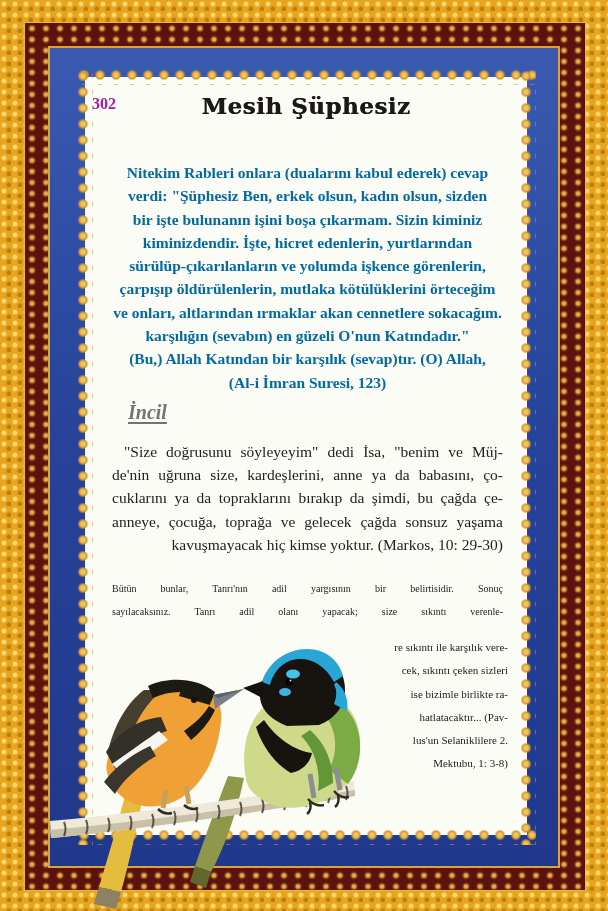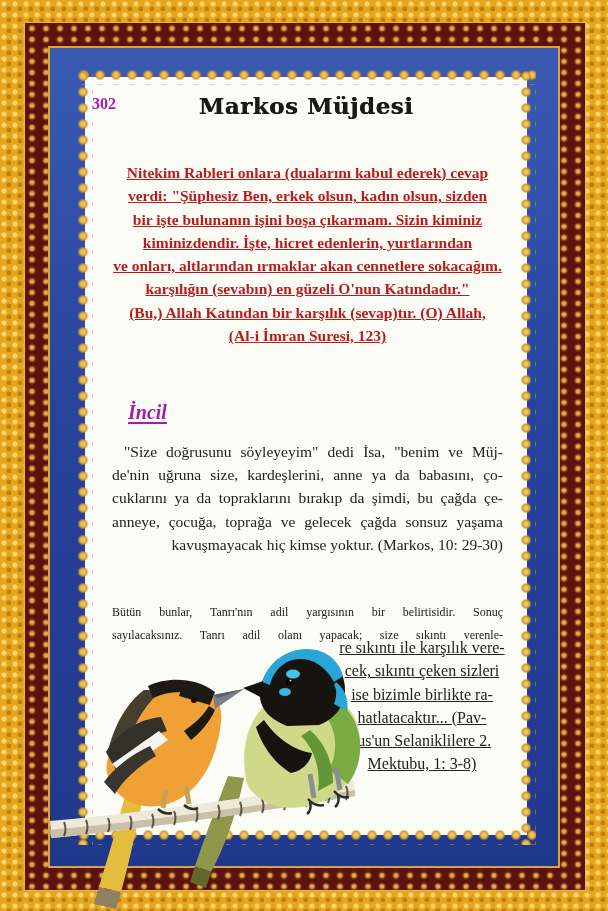--- a/index.html
+++ b/index.html
@@ -56,38 +56,38 @@
   }
   .book-title{
     position:absolute;left:0;right:0;top:0;text-align:center;
     font-family:"DejaVu Serif","Liberation Serif",serif;
     font-weight:bold;font-size:23px;letter-spacing:.5px;color:#1b1916;
     text-shadow:.4px 0 0 #1b1916;
   }
   .quran-block{
     position:absolute;top:84px;left:27px;width:391px;
     font-weight:bold;font-size:15.5px;line-height:23.3px;
-    color:#b91c1c;text-align:center;text-decoration:underline;
+    color:#0369a1;text-align:center;
   }
   .quran-source{font-weight:bold;}
   .incil-heading{
     position:absolute;top:324px;left:43px;
-    font-style:italic;font-weight:600;font-size:20px;color:#a21caf;
+    font-style:italic;font-weight:600;font-size:20px;color:#737373;
     text-decoration:underline;text-underline-offset:3px;
   }
   .para1{position:absolute;top:363px;left:27px;width:391px;
     font-size:15.5px;line-height:23.2px;}
-  .para2{position:absolute;top:524px;left:27px;width:391px;
-    font-size:12px;line-height:23.2px;}
+  .para2{position:absolute;top:500px;left:27px;width:391px;
+    font-size:10px;line-height:23.2px;}
   .jline{text-align:justify;text-align-last:justify;}
   .para1 .jline:first-child{padding-left:12px;}
   .plain-line{text-align:right;}
   .wrap-col{
     position:absolute;top:559px;right:19px;width:172px;
-    font-size:16px;line-height:23.3px;text-align:center;text-decoration:underline;
+    font-size:11px;line-height:23.3px;text-align:right;
   }
   
   .birds{position:absolute;left:48px;top:630px;width:400px;height:281px;z-index:6;}
 </style>
 </head>
 <body>
 
 <div class="page">
 
   <div class="band band-gold"></div>
@@ -96,29 +96,31 @@
   <div class="band band-white"></div>
   <div class="garland garland-top"></div>
   <div class="garland garland-bottom"></div>
   <div class="garland garland-left"></div>
   <div class="garland garland-right"></div>
 
   <div class="content">
 
     <div class="header-row">
       <span class="page-number">302</span>
-      <div class="book-title">Markos Müjdesi</div>
+      <div class="book-title">Mesih Şüphesiz</div>
     </div>
 
     <div class="quran-block">
       <div>
           <div class="qline">Nitekim Rableri onlara (dualarını kabul ederek) cevap</div>
           <div class="qline">verdi: "Şüphesiz Ben, erkek olsun, kadın olsun, sizden</div>
           <div class="qline">bir işte bulunanın işini boşa çıkarmam. Sizin kiminiz</div>
           <div class="qline">kiminizdendir. İşte, hicret edenlerin, yurtlarından</div>
+          <div class="qline">sürülüp-çıkarılanların ve yolumda işkence görenlerin,</div>
+          <div class="qline">çarpışıp öldürülenlerin, mutlaka kötülüklerini örteceğim</div>
           <div class="qline">ve onları, altlarından ırmaklar akan cennetlere sokacağım.</div>
           <div class="qline">karşılığın (sevabın) en güzeli O'nun Katındadır."</div>
           <div class="qline">(Bu,) Allah Katından bir karşılık (sevap)tır. (O) Allah,</div>
         </div>
       <div class="quran-source">(Al-i İmran Suresi, 123)</div>
     </div>
 
     <div class="incil-heading">İncil</div>
 
     <div class="para1">

